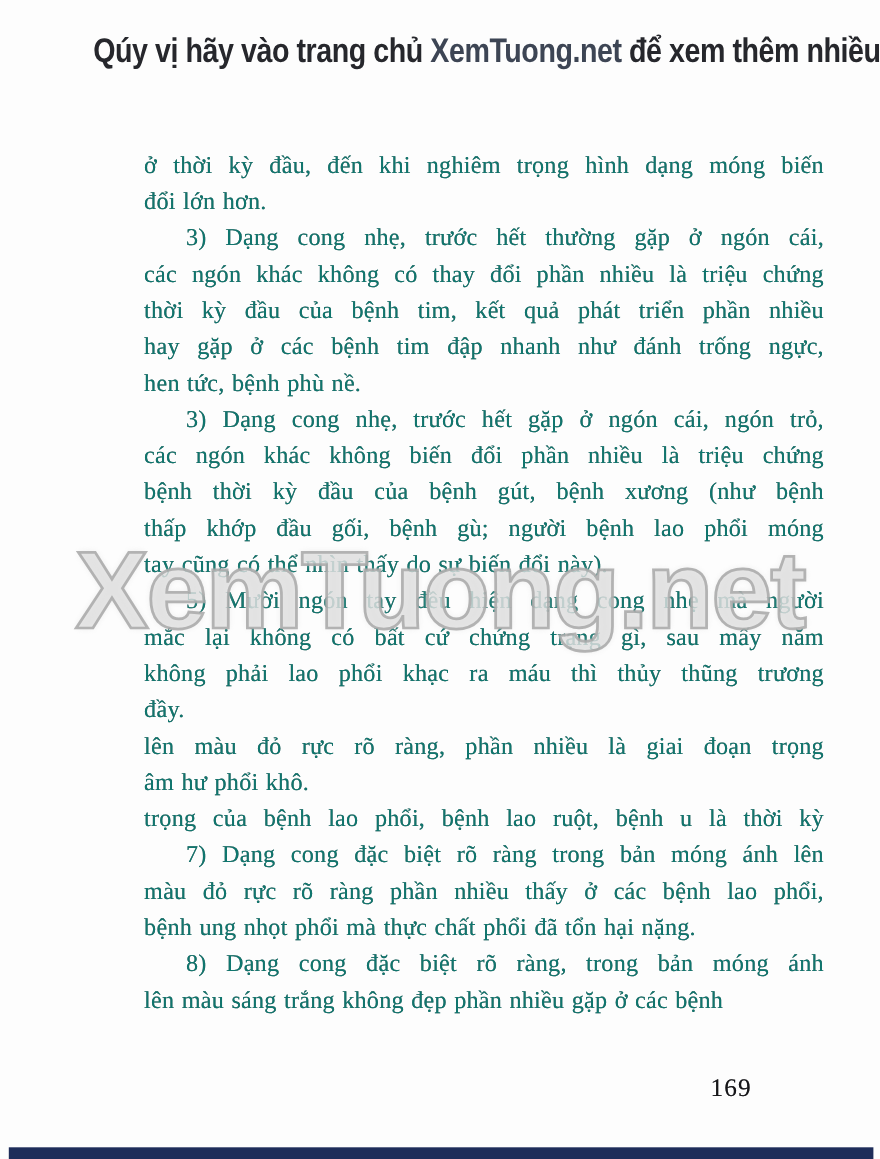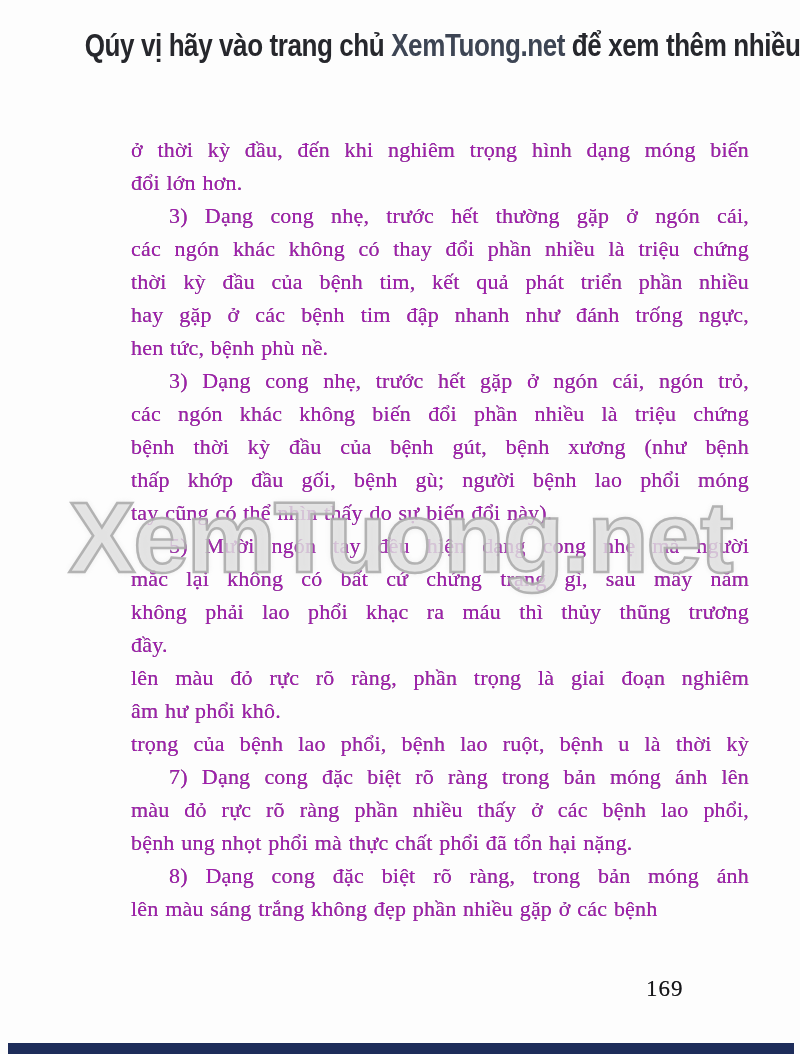--- a/index.html
+++ b/index.html
@@ -26,21 +26,21 @@
     transform-origin:center;
     letter-spacing:-0.5px;
   }
   .brand{color:#3d4554;}
   
   .body-text{
     position:absolute;
     left:131px;top:133px;width:618px;
     font-size:22px;
     line-height:33px;
-    color:#a21caf;
+    color:#0f766e;
     text-shadow:0 0 0.5px rgba(10,10,12,0.6);
   }
   .para{margin:0;}
   .line{
     text-align:justify;
     text-align-last:justify;
     letter-spacing:0.2px;
     word-spacing:1px;
   }
   .line.last{text-align-last:left;}
@@ -110,21 +110,21 @@
         <div class="line">thấp khớp đầu gối, bệnh gù; người bệnh lao phổi móng</div>
         <div class="line last">tay cũng có thể nhìn thấy do sự biến đổi này).</div>
       </div>
       <div class="para">
         <div class="line indent">5) Mười ngón tay đều hiện dạng cong nhẹ mà người</div>
         <div class="line">mắc lại không có bất cứ chứng trạng gì, sau mấy năm</div>
         <div class="line">không phải lao phổi khạc ra máu thì thủy thũng trương</div>
         <div class="line last">đầy.</div>
       </div>
       <div class="para">
-        <div class="line">lên màu đỏ rực rõ ràng, phần trọng là giai đoạn nghiêm</div>
+        <div class="line">lên màu đỏ rực rõ ràng, phần nhiều là giai đoạn trọng</div>
         <div class="line last">âm hư phổi khô.</div>
         <div class="line">trọng của bệnh  lao phổi, bệnh lao ruột, bệnh u là thời kỳ</div>
       </div>
       <div class="para">
         <div class="line indent">7) Dạng cong đặc biệt rõ ràng trong bản móng ánh lên</div>
         <div class="line">màu đỏ rực rõ ràng phần nhiều thấy ở các bệnh lao phổi,</div>
         <div class="line last">bệnh ung nhọt phổi mà thực chất phổi đã tổn hại nặng.</div>
       </div>
       <div class="para">
         <div class="line indent">8) Dạng cong đặc biệt rõ ràng, trong bản móng ánh</div>

